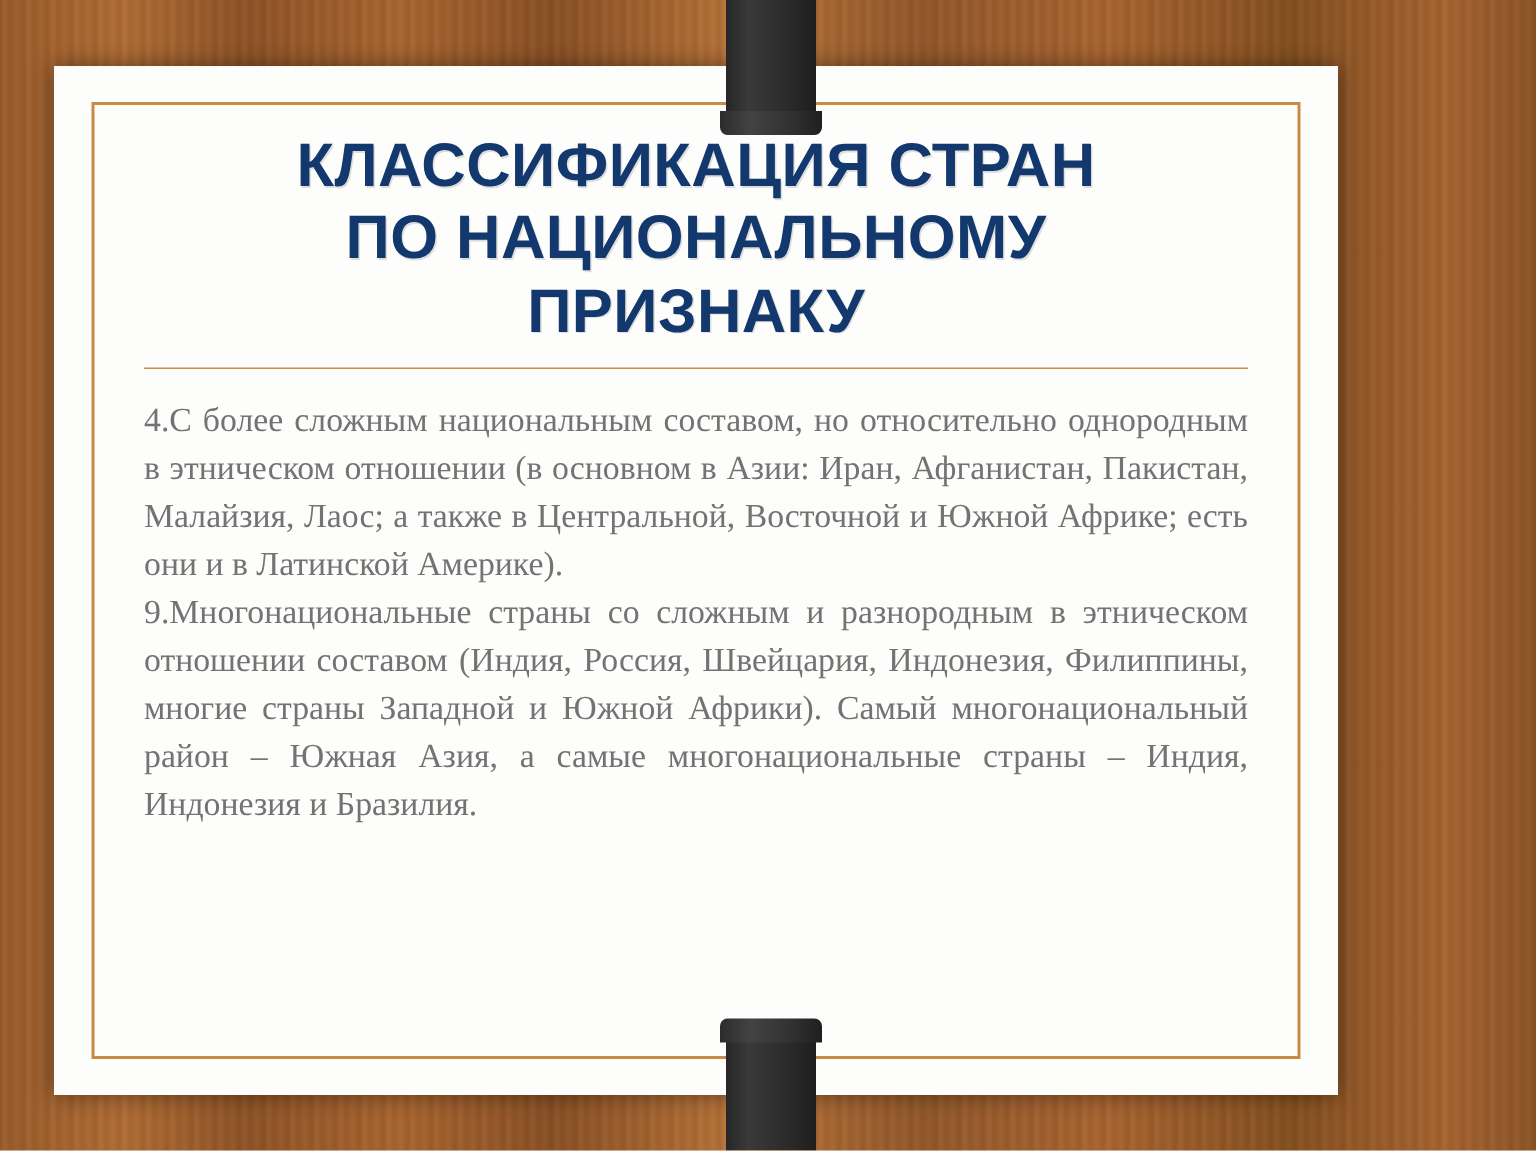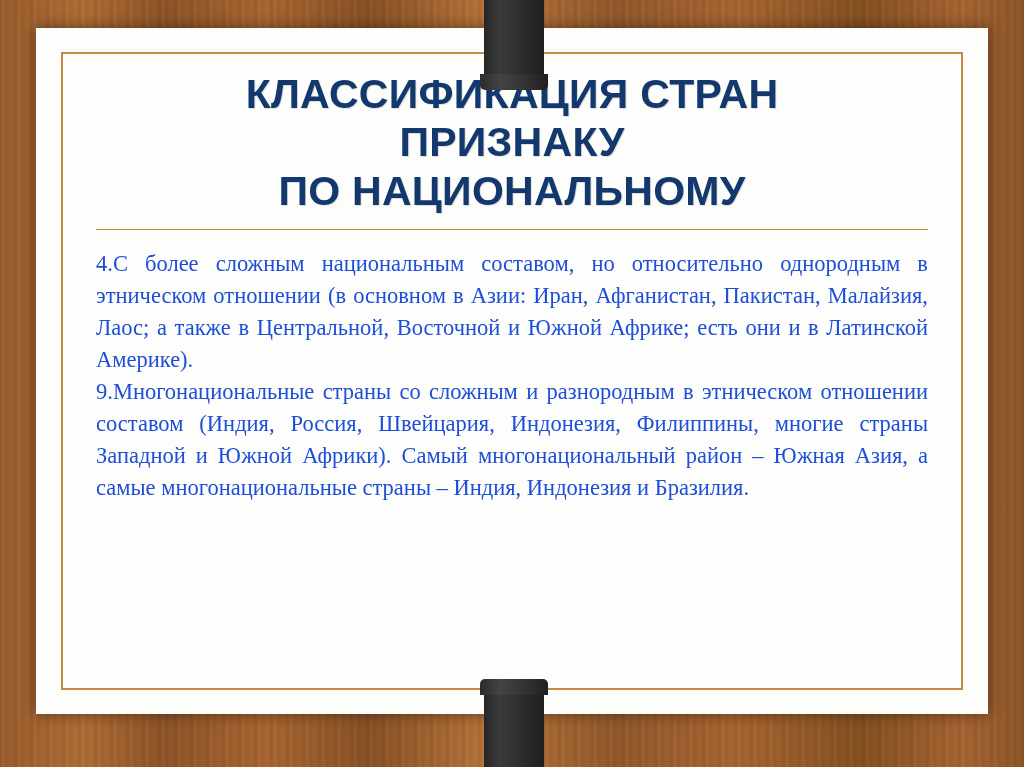--- a/index.html
+++ b/index.html
@@ -67,22 +67,22 @@
     width: 68px;
     height: 16px;
     background: linear-gradient(90deg,#2c2c2c 0%, #434343 30%, #313131 70%, #1f1f1f 100%);
     border-radius: 5px 5px 0 0;
   }
 
   
   .paper {
     position: absolute;
     left: 36px;
-    top: 28px;
-    width: 952px;
+    top: 44px;
+    width: 856px;
     height: 686px;
     background: #fdfdfb;
     box-shadow: 0 0 14px rgba(0,0,0,0.45);
     z-index: 2;
   }
   .paper-border {
     position: absolute;
     left: 25px;
     top: 24px;
     right: 25px;
@@ -111,21 +111,21 @@
   }
 
   .title-rule {
     width: 100%;
     height: 1px;
     background: #c88a44;
     margin: 14px 0 18px 0;
   }
 
   .body-text {
-    color: #1d4ed8;
+    color: #737373;
     font-family: "Liberation Serif", serif;
     font-size: 22.5px;
     line-height: 1.42;
     text-align: justify;
   }
   .body-text p {
     margin: 0;
   }
   .body-text p + p {
     margin-top: 0;
@@ -140,22 +140,22 @@
     <div class="clip-foot"></div>
   </div>
 
   <div class="paper">
     <div class="paper-border"></div>
 
     <div class="content">
 
       <h1 class="slide-title">
         <div>КЛАССИФИКАЦИЯ СТРАН</div>
+        <div>ПО НАЦИОНАЛЬНОМУ</div>
         <div>ПРИЗНАКУ</div>
-        <div>ПО НАЦИОНАЛЬНОМУ</div>
       </h1>
 
       <div class="title-rule"></div>
 
       <div class="body-text">
         <p>4.С более сложным национальным составом, но относительно однородным в этническом отношении (в основном в Азии: Иран, Афганистан, Пакистан, Малайзия, Лаос; а также в Центральной, Восточной и Южной Африке; есть они и в Латинской Америке).</p>
         <p>9.Многонациональные страны со сложным и разнородным в этническом отношении составом (Индия, Россия, Швейцария, Индонезия, Филиппины, многие страны Западной и Южной Африки). Самый многонациональный район – Южная Азия, а самые многонациональные страны – Индия, Индонезия и Бразилия.</p>
       </div>
 
     </div>

